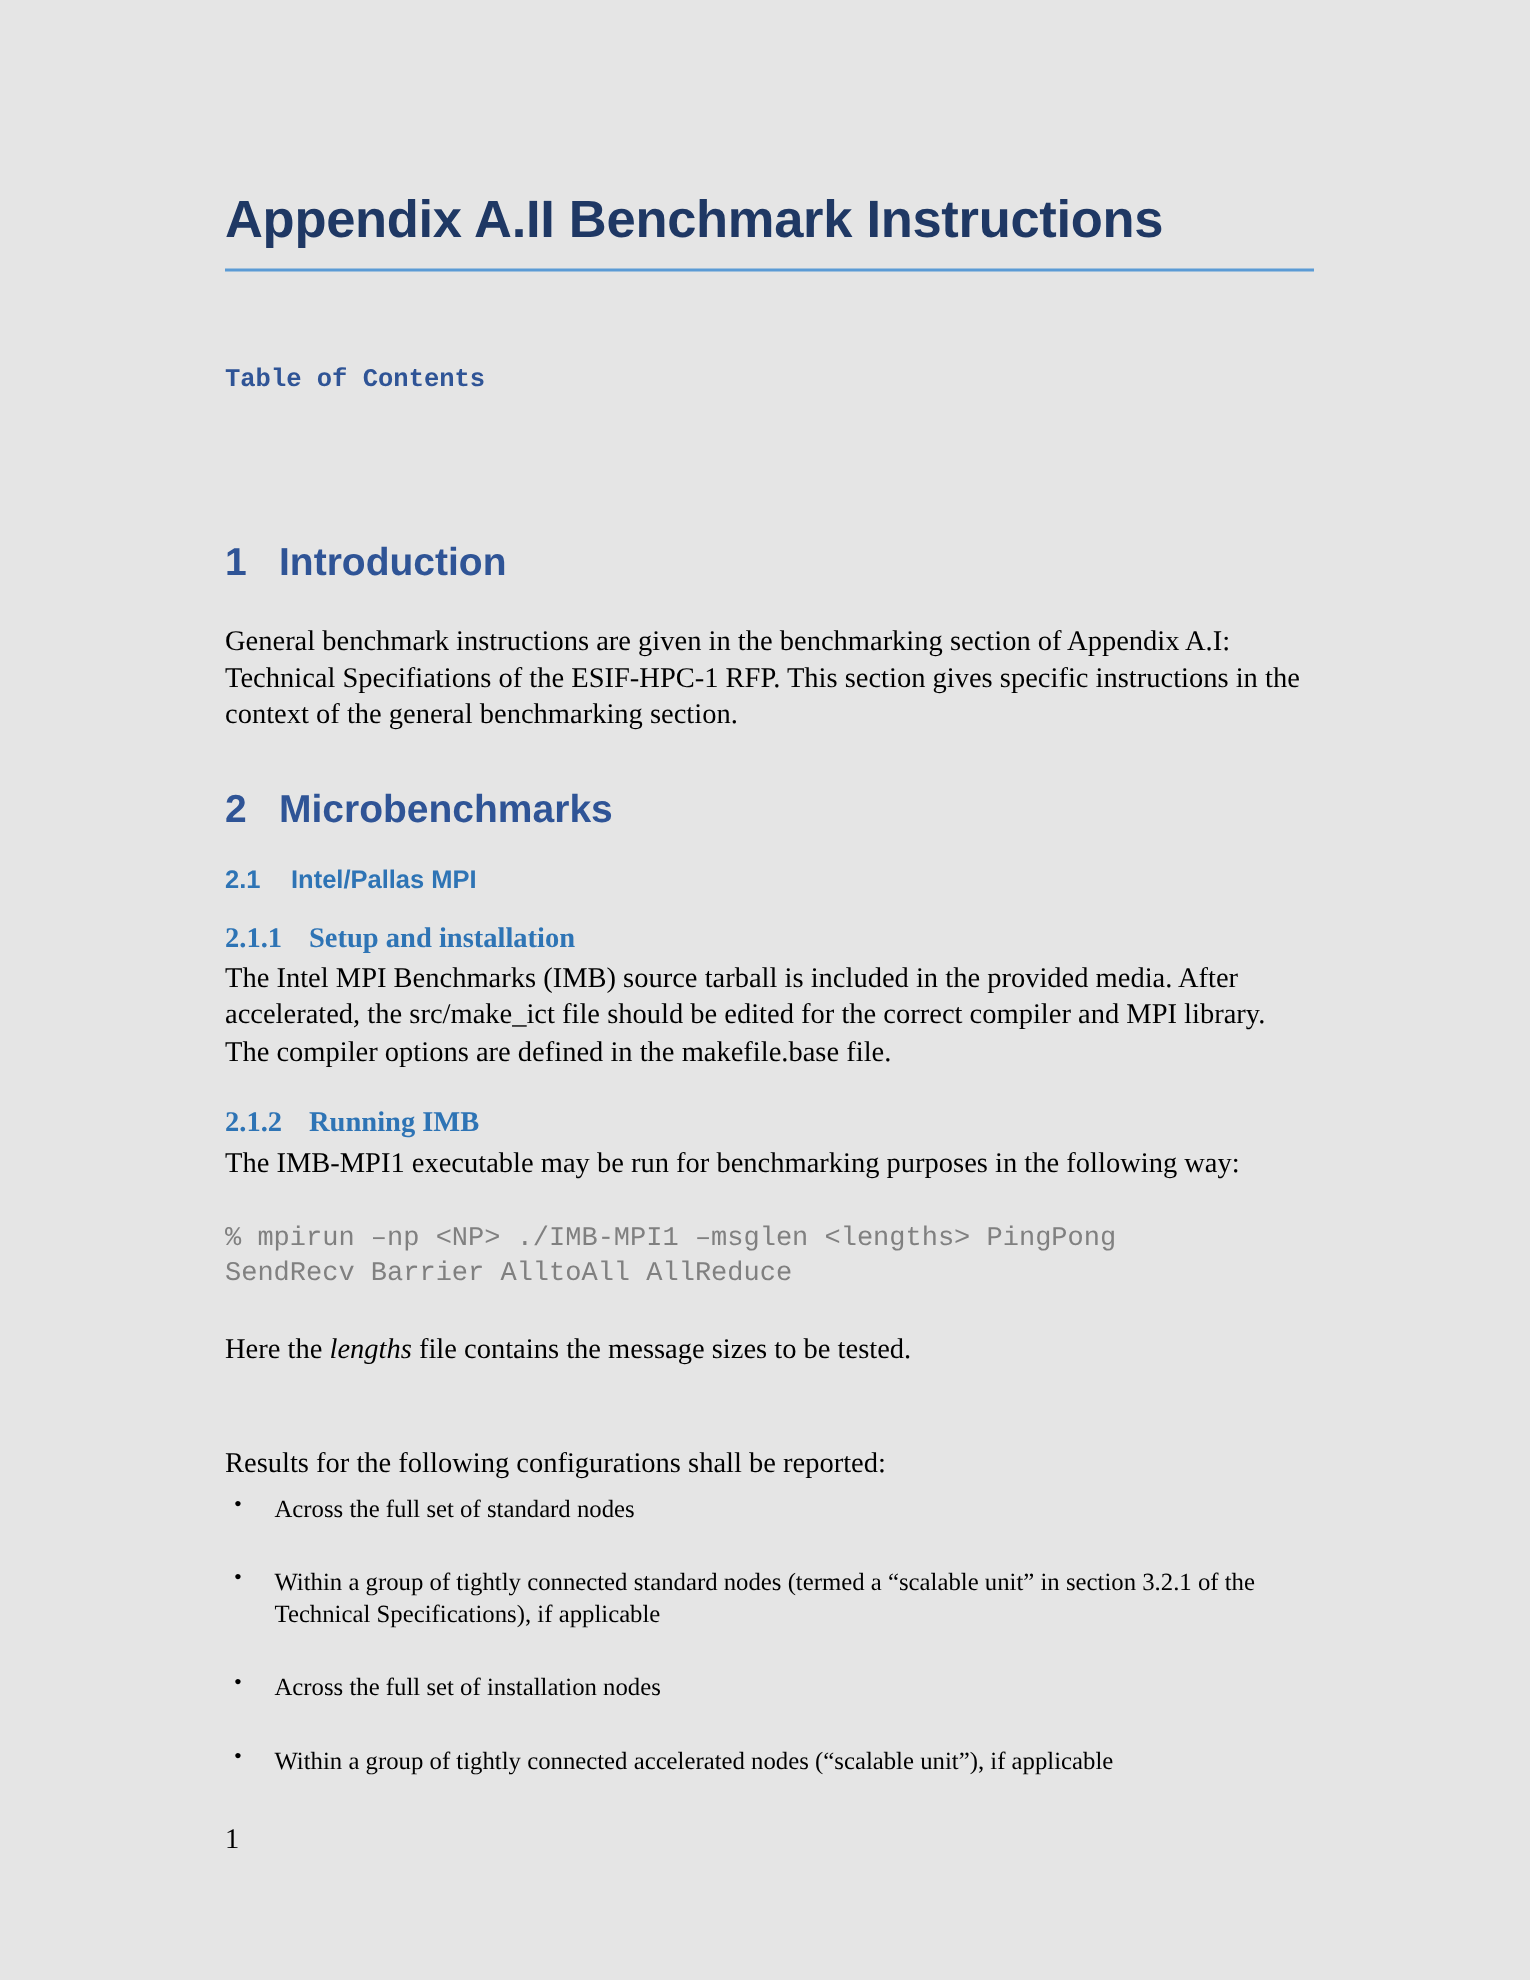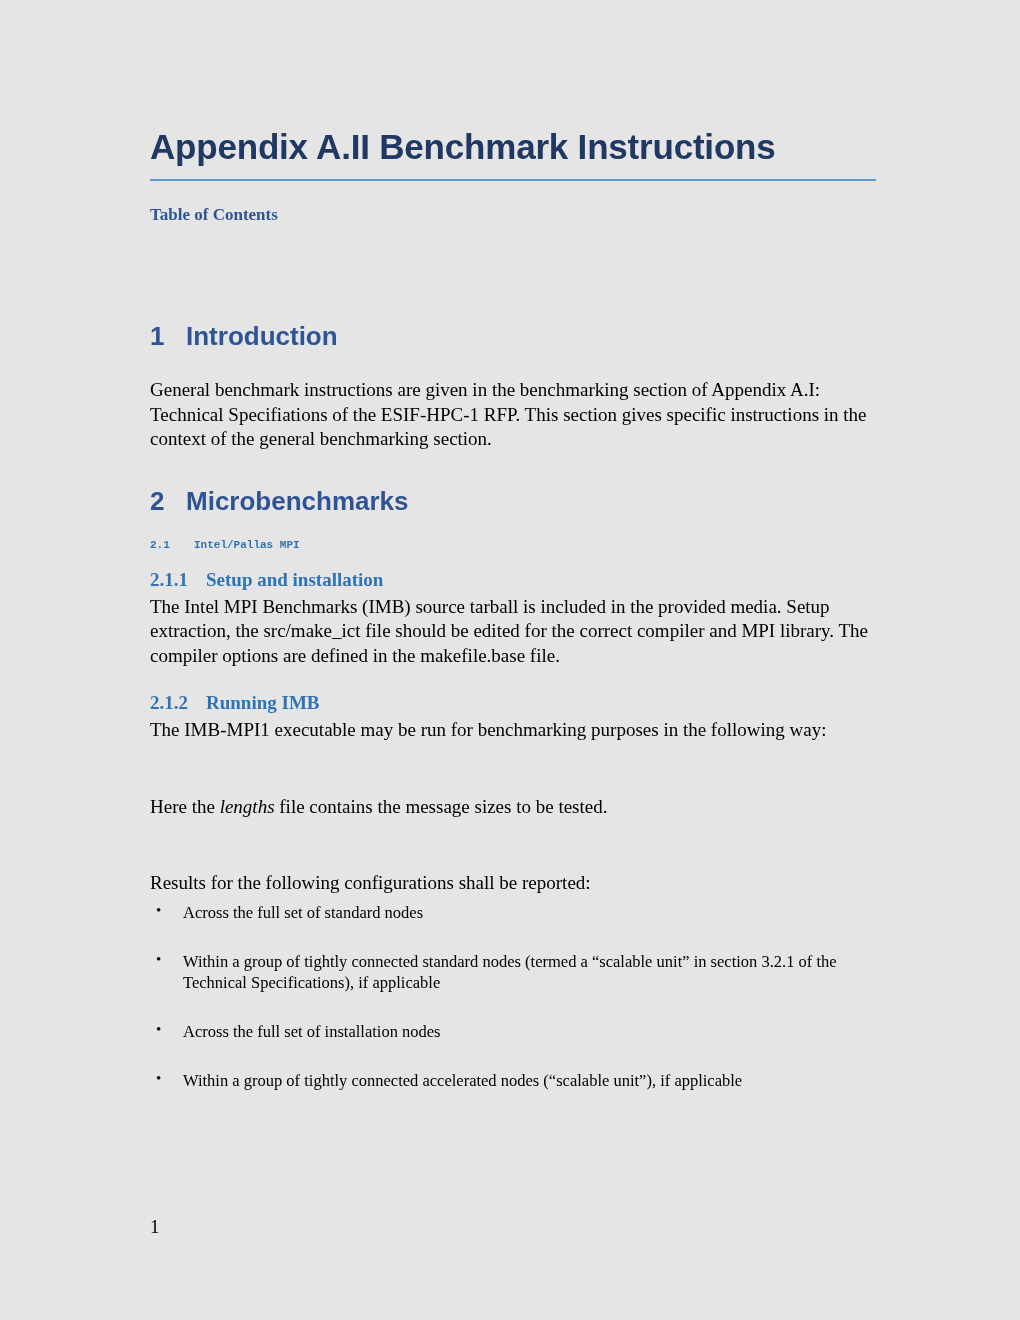--- a/index.html
+++ b/index.html
@@ -35,44 +35,44 @@
   }
   .title-rule {
     border: 0;
     border-top: 2px solid #5B9BD5;
     margin: 12px 0 0 0;
     width: 726px;
   }
 
   
   .toc-heading {
-    font-family: Liberation Serif, serif;
+    font-family: Liberation Mono, monospace;
     font-weight: bold;
     font-size: 17px;
     color: #2F5496;
     margin: 0;
-    padding-top: 24px;
+    padding-top: 63px;
   }
   .toc-body {
     height: 96px;
   }
 
   
   h1.h1 {
     font-family: "Liberation Sans", sans-serif;
     font-weight: bold;
     font-size: 26px;
     color: #2F5496;
     margin: 0;
     padding: 0;
   }
   h2.h2 {
-    font-family: Liberation Mono, monospace;
-    font-weight: bold;
-    font-size: 11px;
+    font-family: Liberation Sans, sans-serif;
+    font-weight: bold;
+    font-size: 17px;
     color: #2E74B5;
     margin: 0;
     padding: 0;
   }
   h3.h3 {
     font-family: Liberation Serif, serif;
     font-weight: bold;
     font-size: 19px;
     color: #2E74B5;
     margin: 0;
@@ -178,31 +178,33 @@
 
     <h2 class="h2">
       <span class="num">2.1</span><span>Intel/Pallas MPI</span>
     </h2>
     <div class="sp-18"></div>
 
     <h3 class="h3">
       <span class="num">2.1.1</span><span>Setup and installation</span>
     </h3>
     <div class="sp-4"></div>
-    <p class="body">The Intel MPI Benchmarks (IMB) source tarball is included in the provided media. Setup extraction, the src/make_ict file should be edited for the correct compiler and MPI library. The compiler options are defined in the makefile.base file.</p>
+    <p class="body">The Intel MPI Benchmarks (IMB) source tarball is included in the provided media. After accelerated, the src/make_ict file should be edited for the correct compiler and MPI library. The compiler options are defined in the makefile.base file.</p>
 
     <div class="sp-24"></div>
 
     <h3 class="h3">
       <span class="num">2.1.2</span><span>Running IMB</span>
     </h3>
     <div class="sp-4"></div>
     <p class="body">The IMB-MPI1 executable may be run for benchmarking purposes in the following way:</p>
 
     <div class="sp-26"></div>
+    <pre class="code">% mpirun –np &lt;NP&gt; ./IMB-MPI1 –msglen &lt;lengths&gt; PingPong
+SendRecv Barrier AlltoAll AllReduce</pre>
 
     <div class="sp-26"></div>
     <p class="body"><span>Here the </span><i>lengths</i><span> file contains the message sizes to be tested.</span></p>
 
     <div class="sp-26"></div>
 
     <div class="sp-26"></div>
     <p class="body">Results for the following configurations shall be reported:</p>
 
     <div class="sp-6"></div>

